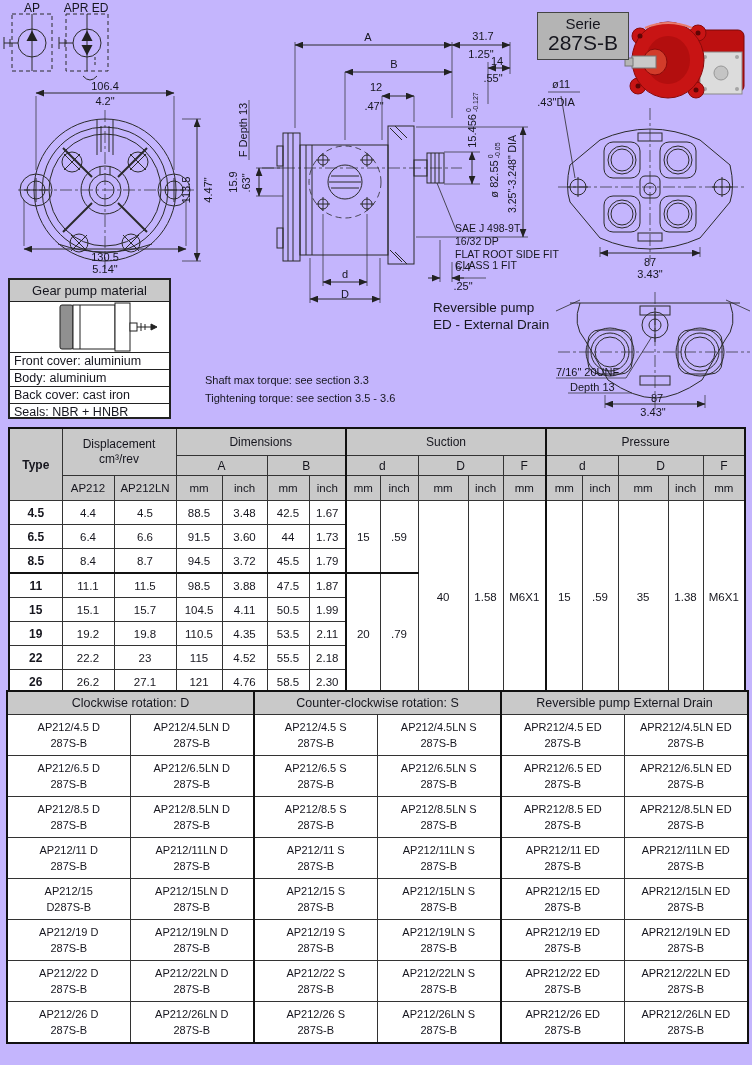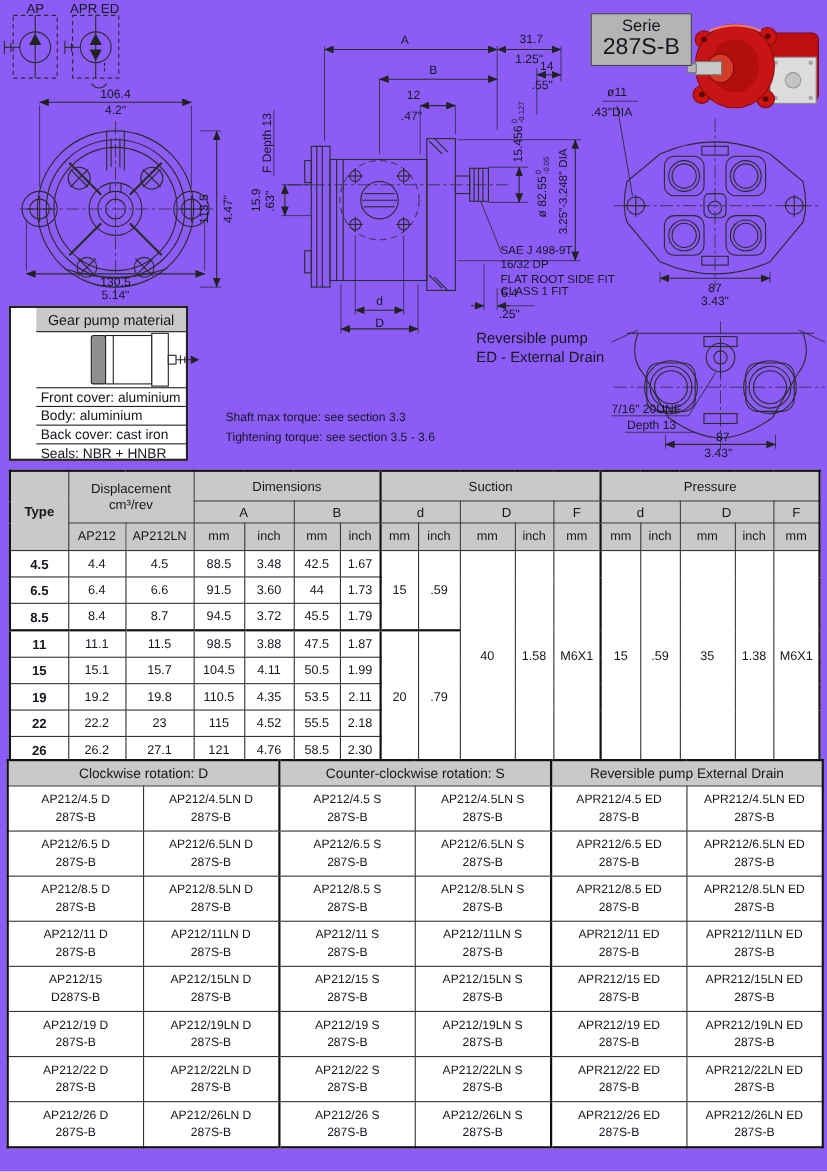--- a/index.html
+++ b/index.html
@@ -1,30 +1,30 @@
 <!DOCTYPE html>
 <html><head>
 <meta charset="utf-8">
 <style>
   html,body{margin:0;padding:0;background:#fff;}
-  .page{position:relative;width:752px;height:1065px;background:#8b5cf6;overflow:hidden;
+  .page{position:relative;width:752px;height:1065px;background:#c4b5fd;overflow:hidden;
         font-family:"Liberation Sans","DejaVu Sans",sans-serif;color:#16161e;}
   .lbl{position:absolute;font-size:11px;white-space:nowrap;color:#16161e;}
   .c{transform:translate(-50%,-50%);}
   .vlabel{position:absolute;font-size:11px;white-space:nowrap;color:#16161e;
           transform:translate(-50%,-50%) rotate(-90deg);}
   .tolwrap{display:flex;align-items:center;gap:2px;}
   .tstack{display:inline-flex;flex-direction:column;font-size:7px;line-height:1.05;}
   .tstack i{font-style:normal;}
   .f10{font-size:10.5px;} .f12{font-size:12px;} .f13{font-size:13.5px;}
   .serie-box{position:absolute;left:537px;top:12px;width:90px;height:46px;background:#b4b4b4;
              border:1px solid #444;text-align:center;}
   .serie-box .l1{font-size:15px;margin-top:2px;} .serie-box .l2{font-size:21px;line-height:1.0;}
   .mat-box{position:absolute;left:8px;top:278px;width:163px;height:141px;border:2px solid #222;
-           box-sizing:border-box;background:#fff;padding-left:23px;}
+           box-sizing:border-box;background:#fff;}
   .mat-title{height:21px;background:#c9c9c9;border-bottom:1px solid #222;text-align:center;
              font-size:13px;line-height:21px;}
   .mat-img{height:50px;}
   .mat-row{border-top:1px solid #222;font-size:12.5px;padding:0 0 0 4px;height:16px;line-height:16px;}
   .note{position:absolute;font-size:11px;white-space:nowrap;}
   table{border-collapse:collapse;table-layout:fixed;background:#fff;}
   td,th{border:1px solid #333;text-align:center;vertical-align:middle;padding:0;
         font-weight:normal;overflow:hidden;}
   .dim-table{position:absolute;left:8px;top:427px;width:736px;border:2px solid #111;font-size:11px;}
   .dim-table thead th{background:#c9c9c9;}

